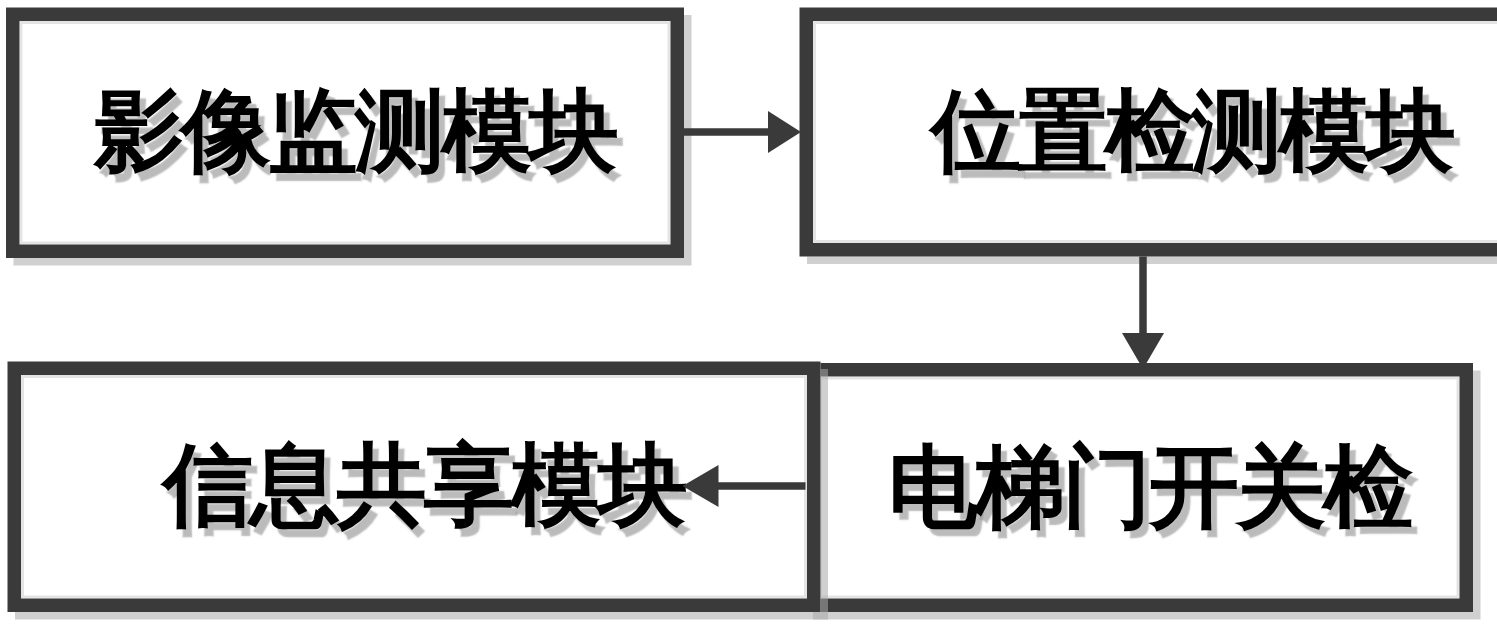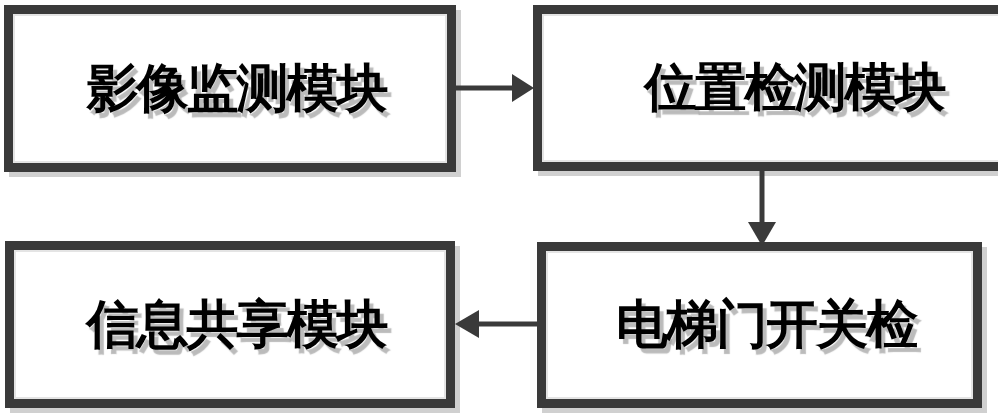--- a/index.html
+++ b/index.html
@@ -20,32 +20,32 @@
     box-sizing: border-box;
     background: #ffffff;
     border: 9px solid #3a3a3a;
     box-shadow: 5px 5px 0 rgba(170,170,170,0.55), inset 0 0 0 2px #e4e4e4;
     display: flex;
     flex-direction: column;
     align-items: center;
     justify-content: center;
     text-align: center;
     color: #000000;
-    font-size: 52px;
+    font-size: 60px;
     font-weight: bold;
     line-height: 1.14;
     letter-spacing: -2px;
     text-shadow: 4px 5px 1px rgba(150,150,150,0.65);
     white-space: nowrap;
     padding-left: 13px;
   }
   .node-1 { left: 4px;   top: 5px;   width: 452px; height: 167px; }
   .node-2 { left: 533px; top: 5px;   width: 510px; height: 166px; }
   .node-3 { left: 537px; top: 242px; width: 445px; height: 166px; }
-  .node-4 { left: 5px;   top: 241px; width: 450px; height: 167px; }
+  .node-4 { left: 5px;   top: 241px; width: 542px; height: 167px; }
   .node .line { display: block; }
   svg.connectors {
     position: absolute;
     left: 0; top: 0;
     width: 998px; height: 418px;
     pointer-events: none;
   }
   svg.connectors line    { stroke: #3a3a3a; stroke-width: 5; }
   svg.connectors polygon { fill: #3a3a3a; }
 </style>

